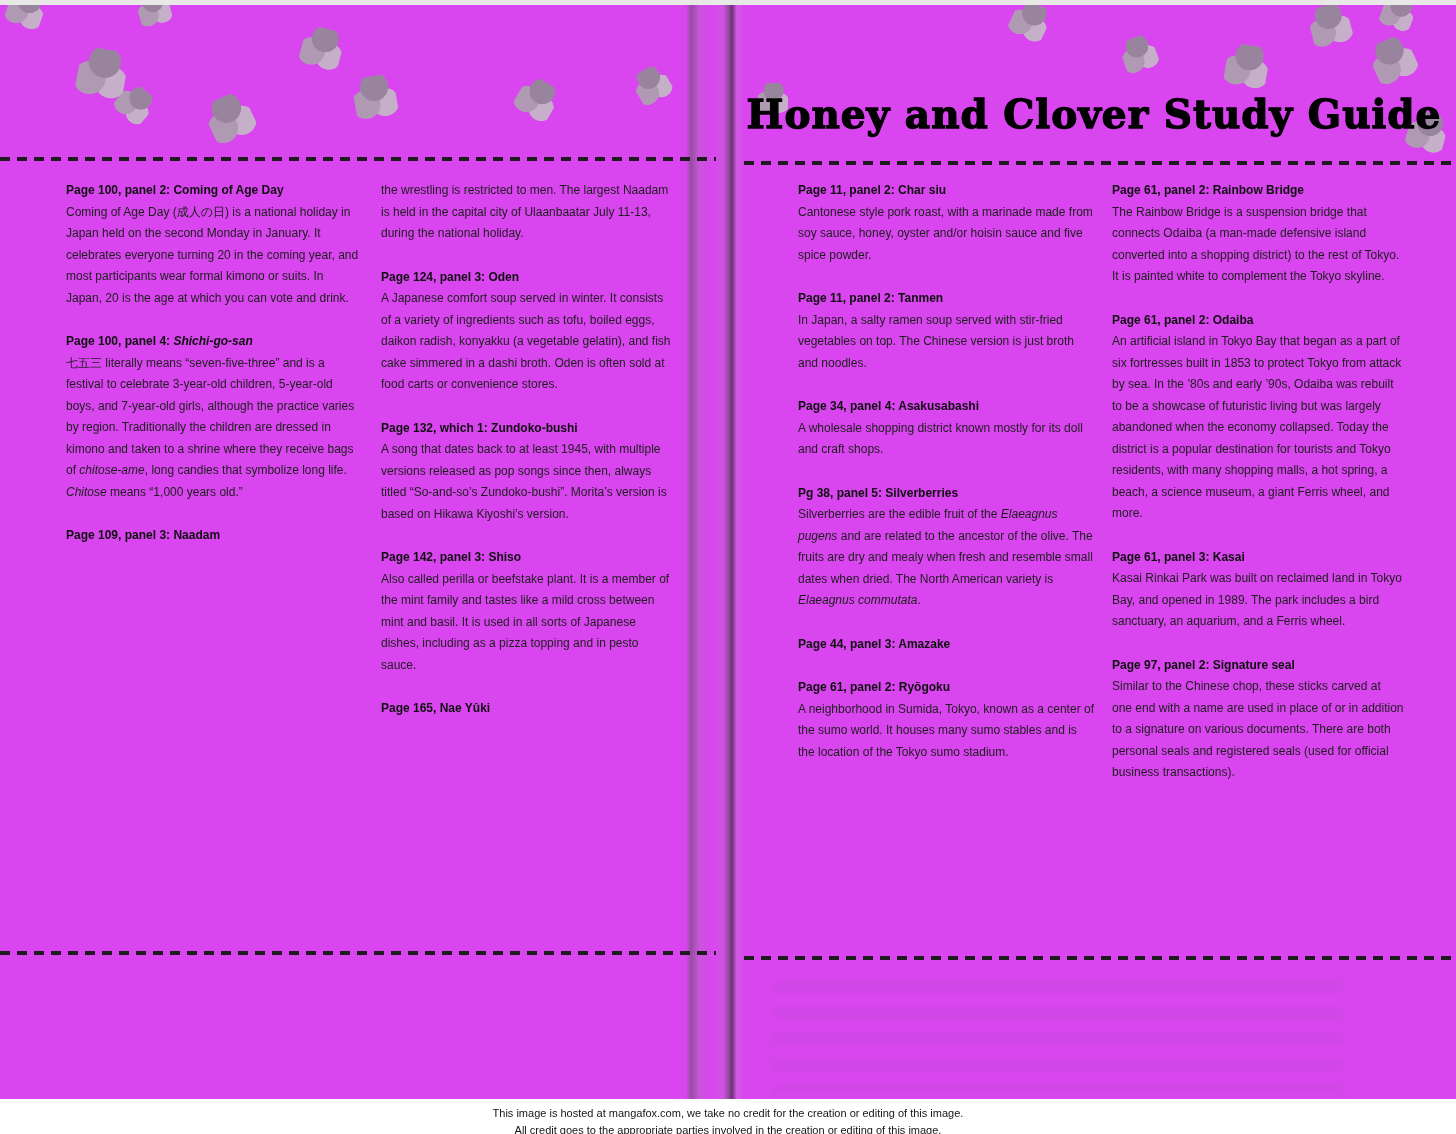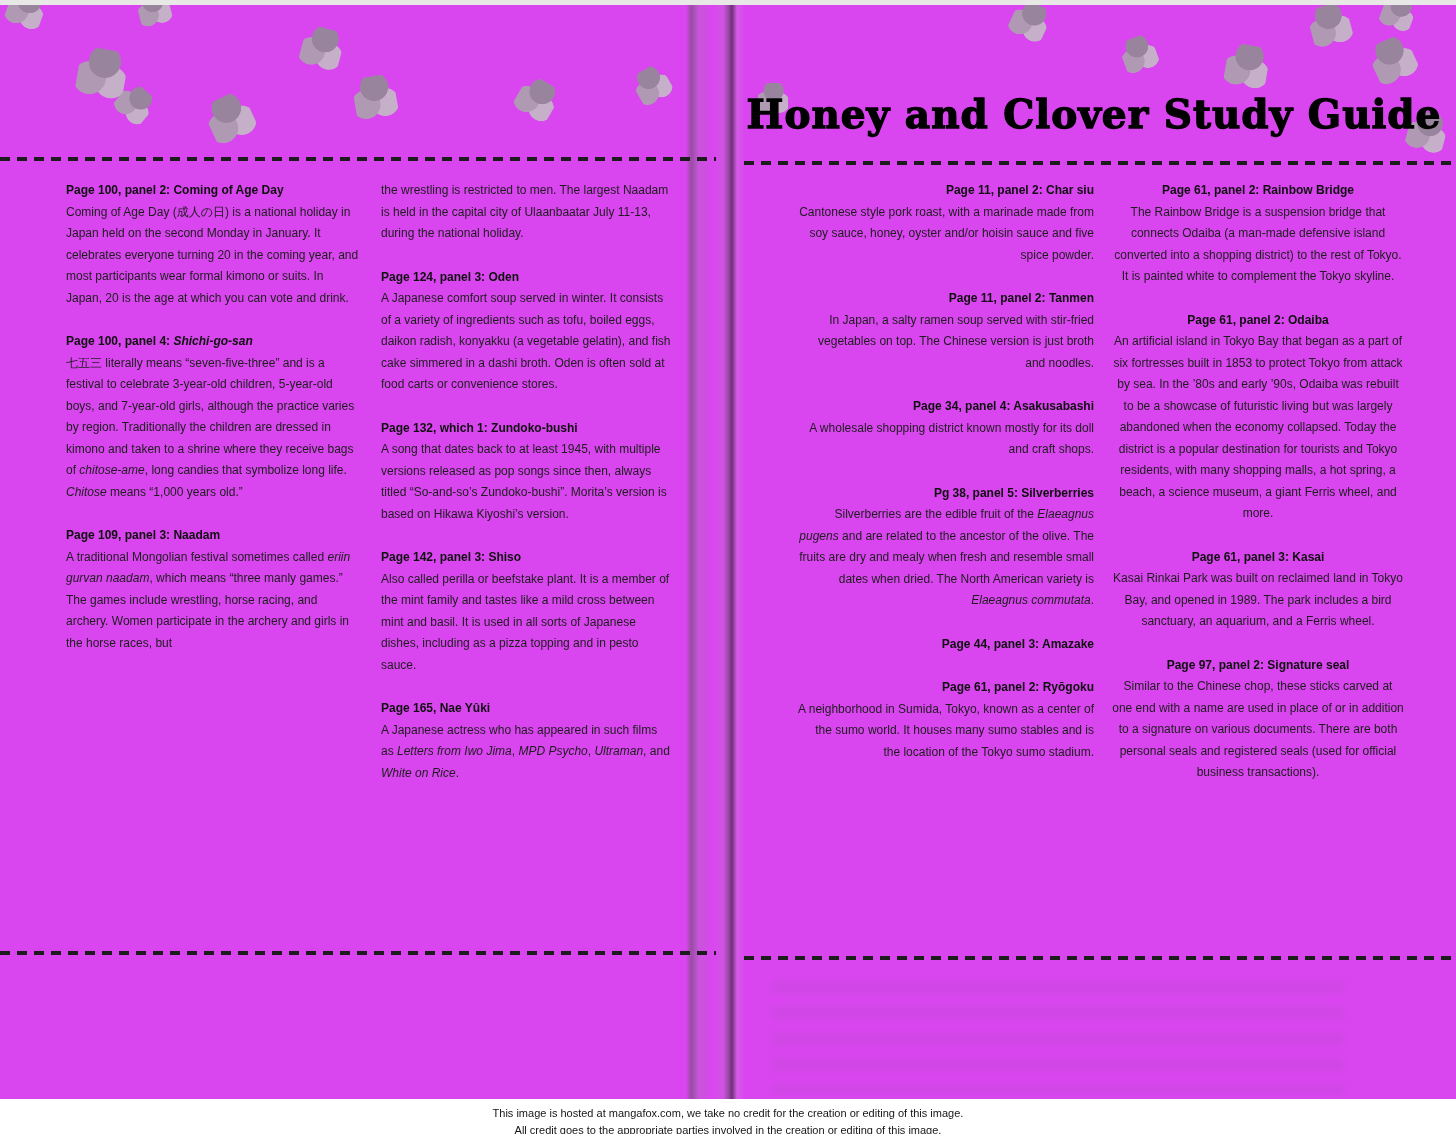--- a/index.html
+++ b/index.html
@@ -105,21 +105,20 @@
     <div class="entry">
       <p class="entry-heading">Page 100, panel 2: Coming of Age Day</p>
       <p class="entry-body">Coming of Age Day (成人の日) is a national holiday in Japan held on the second Monday in January. It celebrates everyone turning 20 in the coming year, and most participants wear formal kimono or suits. In Japan, 20 is the age at which you can vote and drink.</p>
     </div>
     <div class="entry">
       <p class="entry-heading">Page 100, panel 4: <i>Shichi-go-san</i></p>
       <p class="entry-body">七五三 literally means “seven-five-three” and is a festival to celebrate 3-year-old children, 5-year-old boys, and 7-year-old girls, although the practice varies by region. Traditionally the children are dressed in kimono and taken to a shrine where they receive bags of <i>chitose-ame</i>, long candies that symbolize long life. <i>Chitose</i> means “1,000 years old.”</p>
     </div>
     <div class="entry">
       <p class="entry-heading">Page 109, panel 3: Naadam</p>
-      <p class="entry-body">A traditional Mongolian festival sometimes called <i>eriin gurvan naadam</i>, which means “three manly games.” The games include wrestling, horse racing, and archery. Women participate in the archery and girls in the horse races, but</p>
     </div>
   </div>
 
   <div class="col" style="left:381px;width:292px;">
     <div class="entry">
 
       <p class="entry-body">the wrestling is restricted to men. The largest Naadam is held in the capital city of Ulaanbaatar July 11-13, during the national holiday.</p>
     </div>
     <div class="entry">
       <p class="entry-heading">Page 124, panel 3: Oden</p>
@@ -128,25 +127,24 @@
     <div class="entry">
       <p class="entry-heading">Page 132, which 1: Zundoko-bushi</p>
       <p class="entry-body">A song that dates back to at least 1945, with multiple versions released as pop songs since then, always titled “So-and-so’s Zundoko-bushi”. Morita’s version is based on Hikawa Kiyoshi’s version.</p>
     </div>
     <div class="entry">
       <p class="entry-heading">Page 142, panel 3: Shiso</p>
       <p class="entry-body">Also called perilla or beefstake plant. It is a member of the mint family and tastes like a mild cross between mint and basil. It is used in all sorts of Japanese dishes, including as a pizza topping and in pesto sauce.</p>
     </div>
     <div class="entry">
       <p class="entry-heading">Page 165, Nae Yûki</p>
-      <p class="entry-body">A Japanese actress who has appeared in such films as <i>Letters from Iwo Jima</i>, <i>MPD Psycho</i>, <i>Ultraman</i>, and <i>White on Rice</i>.</p>
     </div>
   </div>
 
-  <div class="col" style="left:798px;width:296px;text-align:right;">
+  <div class="col" style="left:798px;width:296px;">
     <div class="entry">
       <p class="entry-heading">Page 11, panel 2: Char siu</p>
       <p class="entry-body">Cantonese style pork roast, with a marinade made from soy sauce, honey, oyster and/or hoisin sauce and five spice powder.</p>
     </div>
     <div class="entry">
       <p class="entry-heading">Page 11, panel 2: Tanmen</p>
       <p class="entry-body">In Japan, a salty ramen soup served with stir-fried vegetables on top. The Chinese version is just broth and noodles.</p>
     </div>
     <div class="entry">
       <p class="entry-heading">Page 34, panel 4: Asakusabashi</p>
@@ -158,21 +156,21 @@
     </div>
     <div class="entry">
       <p class="entry-heading">Page 44, panel 3: Amazake</p>
     </div>
     <div class="entry">
       <p class="entry-heading">Page 61, panel 2: Ryōgoku</p>
       <p class="entry-body">A neighborhood in Sumida, Tokyo, known as a center of the sumo world. It houses many sumo stables and is the location of the Tokyo sumo stadium.</p>
     </div>
   </div>
 
-  <div class="col" style="left:1112px;width:292px;text-align:center;">
+  <div class="col" style="left:1112px;width:292px;">
     <div class="entry">
       <p class="entry-heading">Page 61, panel 2: Rainbow Bridge</p>
       <p class="entry-body">The Rainbow Bridge is a suspension bridge that connects Odaiba (a man-made defensive island converted into a shopping district) to the rest of Tokyo. It is painted white to complement the Tokyo skyline.</p>
     </div>
     <div class="entry">
       <p class="entry-heading">Page 61, panel 2: Odaiba</p>
       <p class="entry-body">An artificial island in Tokyo Bay that began as a part of six fortresses built in 1853 to protect Tokyo from attack by sea. In the ’80s and early ’90s, Odaiba was rebuilt to be a showcase of futuristic living but was largely abandoned when the economy collapsed. Today the district is a popular destination for tourists and Tokyo residents, with many shopping malls, a hot spring, a beach, a science museum, a giant Ferris wheel, and more.</p>
     </div>
     <div class="entry">
       <p class="entry-heading">Page 61, panel 3: Kasai</p>

